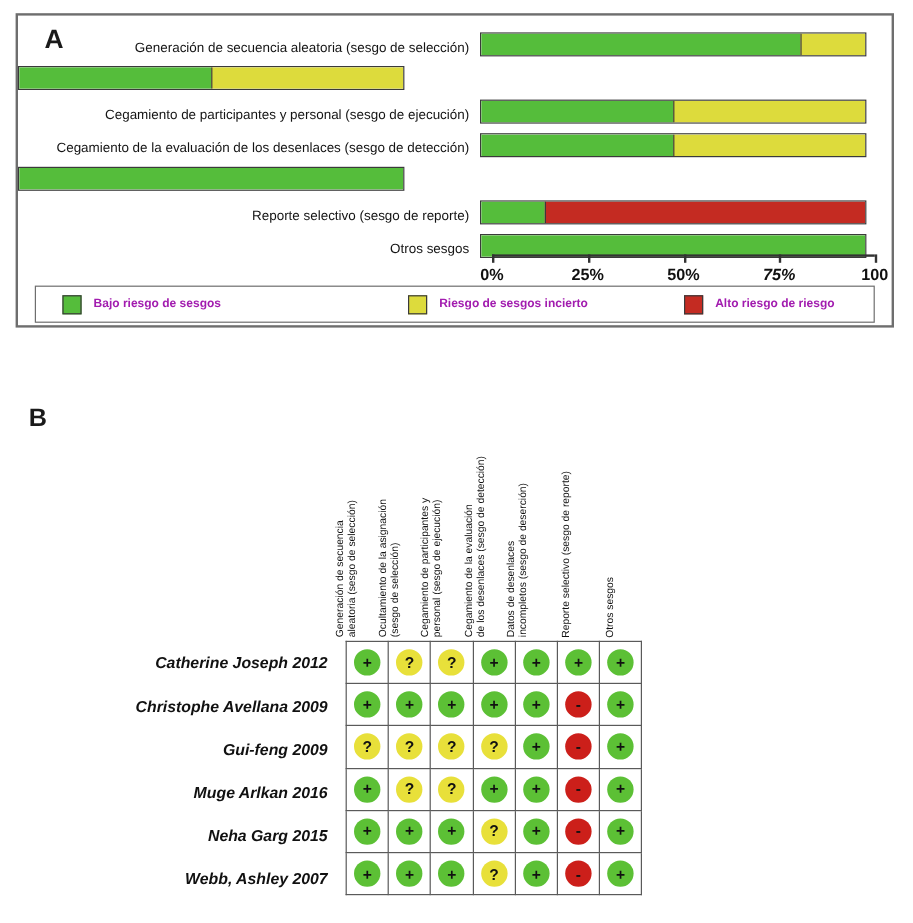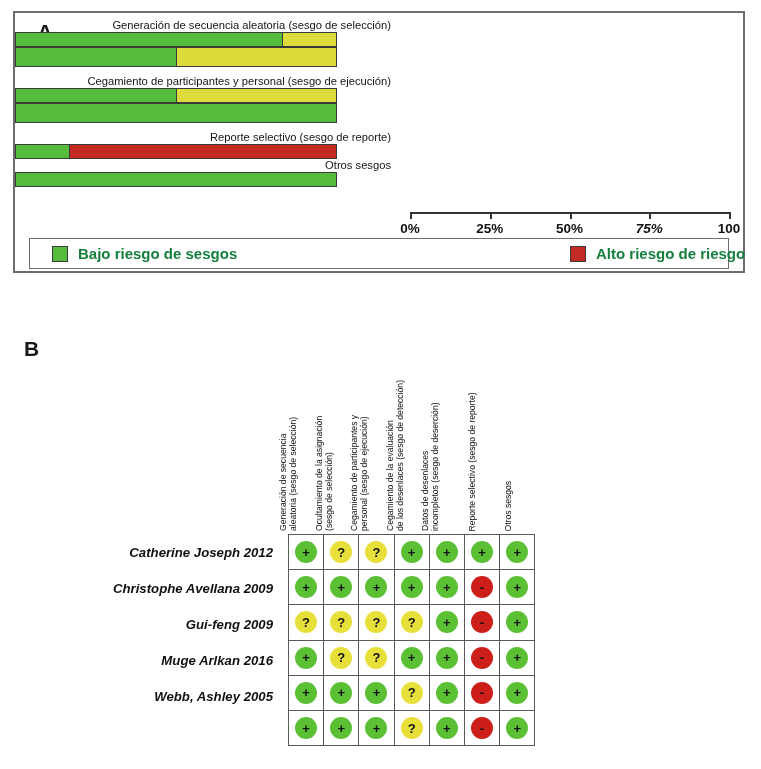--- a/index.html
+++ b/index.html
@@ -19,21 +19,21 @@
     position:absolute;left:13px;top:11px;width:732px;height:262px;
     border:2px solid #6e6e6e;background:#fff;box-sizing:border-box;
   }
   #panel-a-letter{
     position:absolute;left:22px;top:9px;
     font-size:22px;font-weight:bold;line-height:1;
   }
 
   #a-rows{position:absolute;left:0;top:6px;width:100%;}
   .a-row{
-    position:relative;height:28px;display:flex;align-items:flex-start;flex-direction:column;
+    position:relative;height:28px;display:flex;align-items:flex-end;
   }
   .a-row-label{
     width:385px;text-align:right;padding-right:9px;
     font-size:11.2px;line-height:1.15;white-space:nowrap;
     box-sizing:border-box;color:#141414;
   }
   .a-bar{
     width:322px;height:20px;border:1.5px solid #3a3a3a;
     box-sizing:border-box;display:flex;overflow:hidden;background:#fff;
   }
@@ -62,21 +62,21 @@
   #a-legend{
     position:absolute;left:14px;top:225px;width:700px;height:31px;
     border:1.6px solid #6e6e6e;background:#fff;box-sizing:border-box;
     display:flex;align-items:center;
   }
   .legend-item{display:flex;align-items:center;}
   .legend-swatch{
     width:16px;height:16px;border:1.5px solid #3a3a3a;box-sizing:border-box;
     margin-right:10px;flex:none;
   }
-  .legend-text{font-size:15px;font-weight:bold;white-space:nowrap;color:#15803d;}
+  .legend-text{font-size:10px;font-weight:bold;white-space:nowrap;color:#a21caf;}
 
   
   #panel-b-letter{
     position:absolute;left:24px;top:338px;
     font-size:21px;font-weight:bold;line-height:1;
   }
 
   #b-headers{
     position:absolute;left:288px;top:352px;width:252px;height:182px;
   }
@@ -133,20 +133,27 @@
         </div>
       </div>
       <div class="a-row">
         <div class="a-bar">
           <div class="seg seg-low" style="width: 50%;"></div>
           <div class="seg seg-unclear" style="width: 50%;"></div>
         </div>
       </div>
       <div class="a-row">
         <div class="a-row-label">Cegamiento de participantes y personal (sesgo de ejecución)</div>
+        <div class="a-bar">
+          <div class="seg seg-low" style="width: 50%;"></div>
+          <div class="seg seg-unclear" style="width: 50%;"></div>
+        </div>
+      </div>
+      <div class="a-row">
+        <div class="a-row-label">Cegamiento de la evaluación de los desenlaces (sesgo de detección)</div>
         <div class="a-bar">
           <div class="seg seg-low" style="width: 50%;"></div>
           <div class="seg seg-unclear" style="width: 50%;"></div>
         </div>
       </div>
       <div class="a-row">
         <div class="a-bar">
           <div class="seg seg-low" style="width: 100%;"></div>
         </div>
       </div>
@@ -175,20 +182,24 @@
       <div class="a-tick" style="left: 242.25px;"></div>
       <div class="a-tick-label" style="left: 242.25px; font-style: italic;">75%</div>
       <div class="a-tick" style="left: 322px;"></div>
       <div class="a-tick-label" style="left: 322px;">100</div>
     </div>
   <div id="a-legend">
       <div class="legend-item" style="position: absolute; left: 22px;">
         <div class="legend-swatch" style="background: rgb(85, 189, 59);"></div>
         <div class="legend-text">Bajo riesgo de sesgos</div>
       </div>
+      <div class="legend-item" style="position: absolute; left: 310px;">
+        <div class="legend-swatch" style="background: rgb(221, 219, 60);"></div>
+        <div class="legend-text">Riesgo de sesgos incierto</div>
+      </div>
       <div class="legend-item" style="position: absolute; left: 540px;">
         <div class="legend-swatch" style="background: rgb(196, 43, 34);"></div>
         <div class="legend-text">Alto riesgo de riesgo</div>
       </div>
     </div>
 </div>
 
 <div id="panel-b-letter">B</div>
 <div id="b-headers">
     <div class="b-header-cell" style="left: 0px;">
@@ -230,21 +241,22 @@
       <div class="b-header-rot">
         <span>Otros sesgos</span>
       </div>
     </div>
   </div>
 <div id="b-studies">
     <div class="b-study">Catherine Joseph 2012</div>
     <div class="b-study">Christophe Avellana 2009</div>
     <div class="b-study">Gui-feng 2009</div>
     <div class="b-study">Muge Arlkan 2016</div>
-    <div class="b-study">Webb, Ashley 2005</div>
+    <div class="b-study">Neha Garg 2015</div>
+    <div class="b-study">Webb, Ashley 2007</div>
   </div>
 <table id="b-grid">
   <tbody>
       <tr>
         <td><span class="judge j-plus">+</span></td>
         <td><span class="judge j-unclear">?</span></td>
         <td><span class="judge j-unclear">?</span></td>
         <td><span class="judge j-plus">+</span></td>
         <td><span class="judge j-plus">+</span></td>
         <td><span class="judge j-plus">+</span></td>

